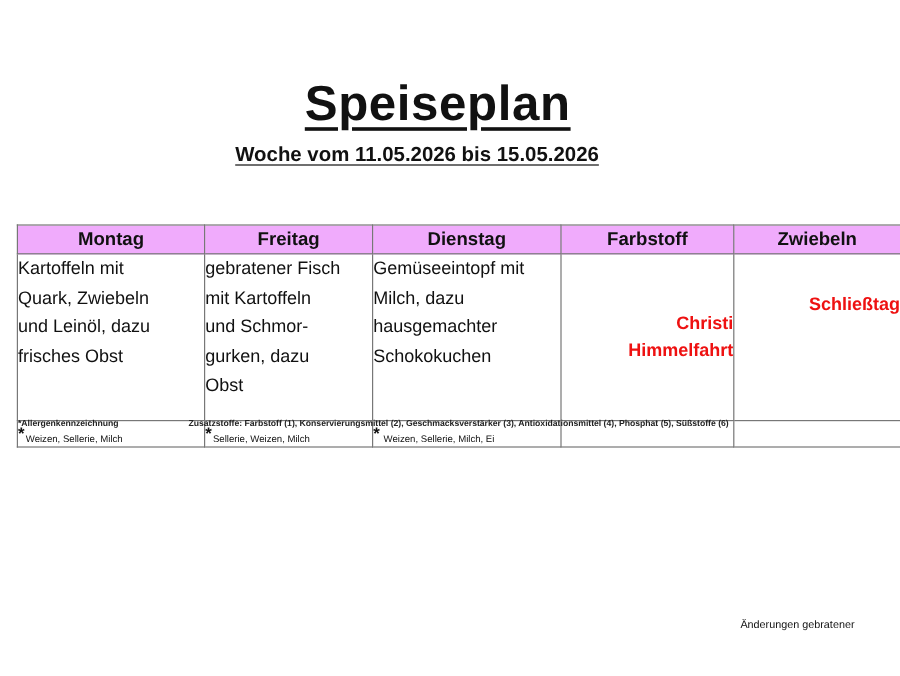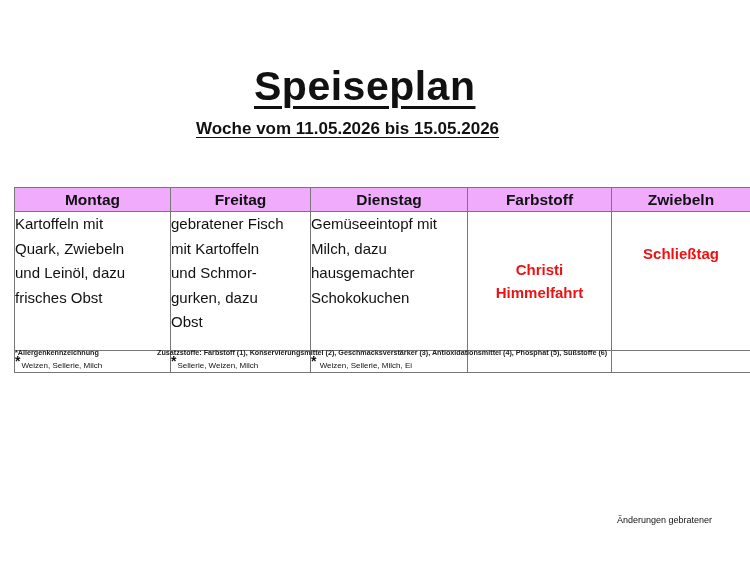--- a/index.html
+++ b/index.html
@@ -26,21 +26,21 @@
     table.plan th, table.plan td { border: 1px solid #777; padding: 0; }
     table.plan th {
       background: #f0abfc; height: 23px; font-size: 15.5px; font-weight: bold;
       text-align: center; line-height: 23px;
     }
     td.meal {
       height: 108px; vertical-align: top; font-size: 15px; line-height: 24.5px;
       padding: 1px 4px 0 5px; white-space: pre-line;
     }
     td.meal.special {
-      vertical-align: middle; text-align: center; color: #ee1111; font-weight: bold;
+      vertical-align: middle; text-align: right; color: #ee1111; font-weight: bold;
       font-size: 15px; line-height: 23px;
     }
     td.meal.special.top { vertical-align: top; padding-top: 30px; }
     td.allergen { height: 21px; font-size: 8px; padding-left: 6px; vertical-align: middle; }
     td.allergen .star { font-size: 14px; font-weight: bold; vertical-align: 2px; margin-right: 1px; }
     .footnote {
       position: absolute; top: 348px; font-size: 7.2px; font-weight: bold; color: #222;
       white-space: nowrap; margin: 0;
     }
     .disclaimer {

